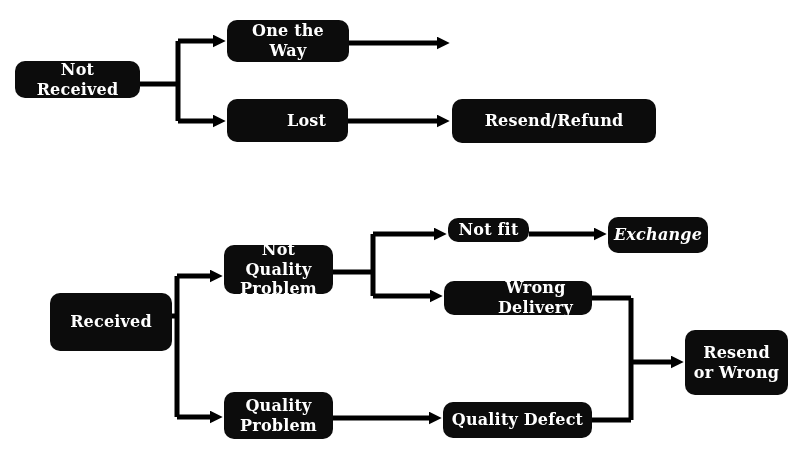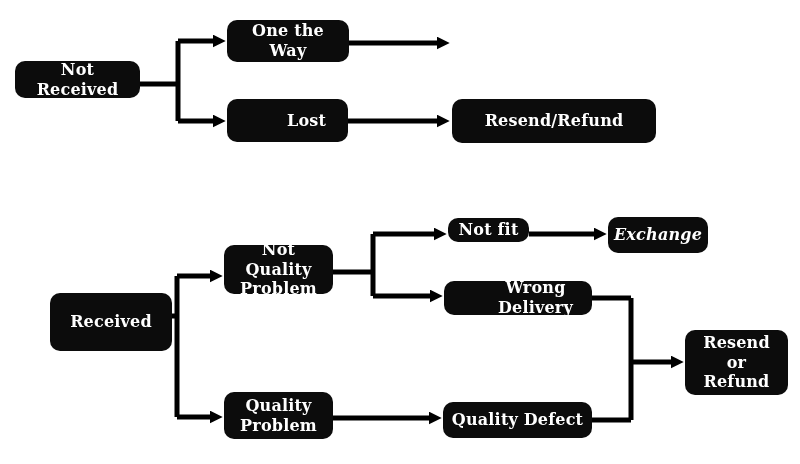--- a/index.html
+++ b/index.html
@@ -97,15 +97,15 @@
   <div class="node n-lost">Lost</div>
   <div class="node n-resend-refund">Resend/Refund</div>
 
   <div class="node n-received">Received</div>
   <div class="node n-not-quality">Not Quality Problem</div>
   <div class="node n-quality-problem">Quality Problem</div>
   <div class="node n-not-fit">Not fit</div>
   <div class="node n-exchange">Exchange</div>
   <div class="node n-wrong-delivery">Wrong Delivery</div>
   <div class="node n-quality-defect">Quality Defect</div>
-  <div class="node n-resend-or-refund">Resend or Refund</div>
+  <div class="node n-resend-or-refund">Resend or Wrong</div>
 
 </div>
 
 </body></html>

